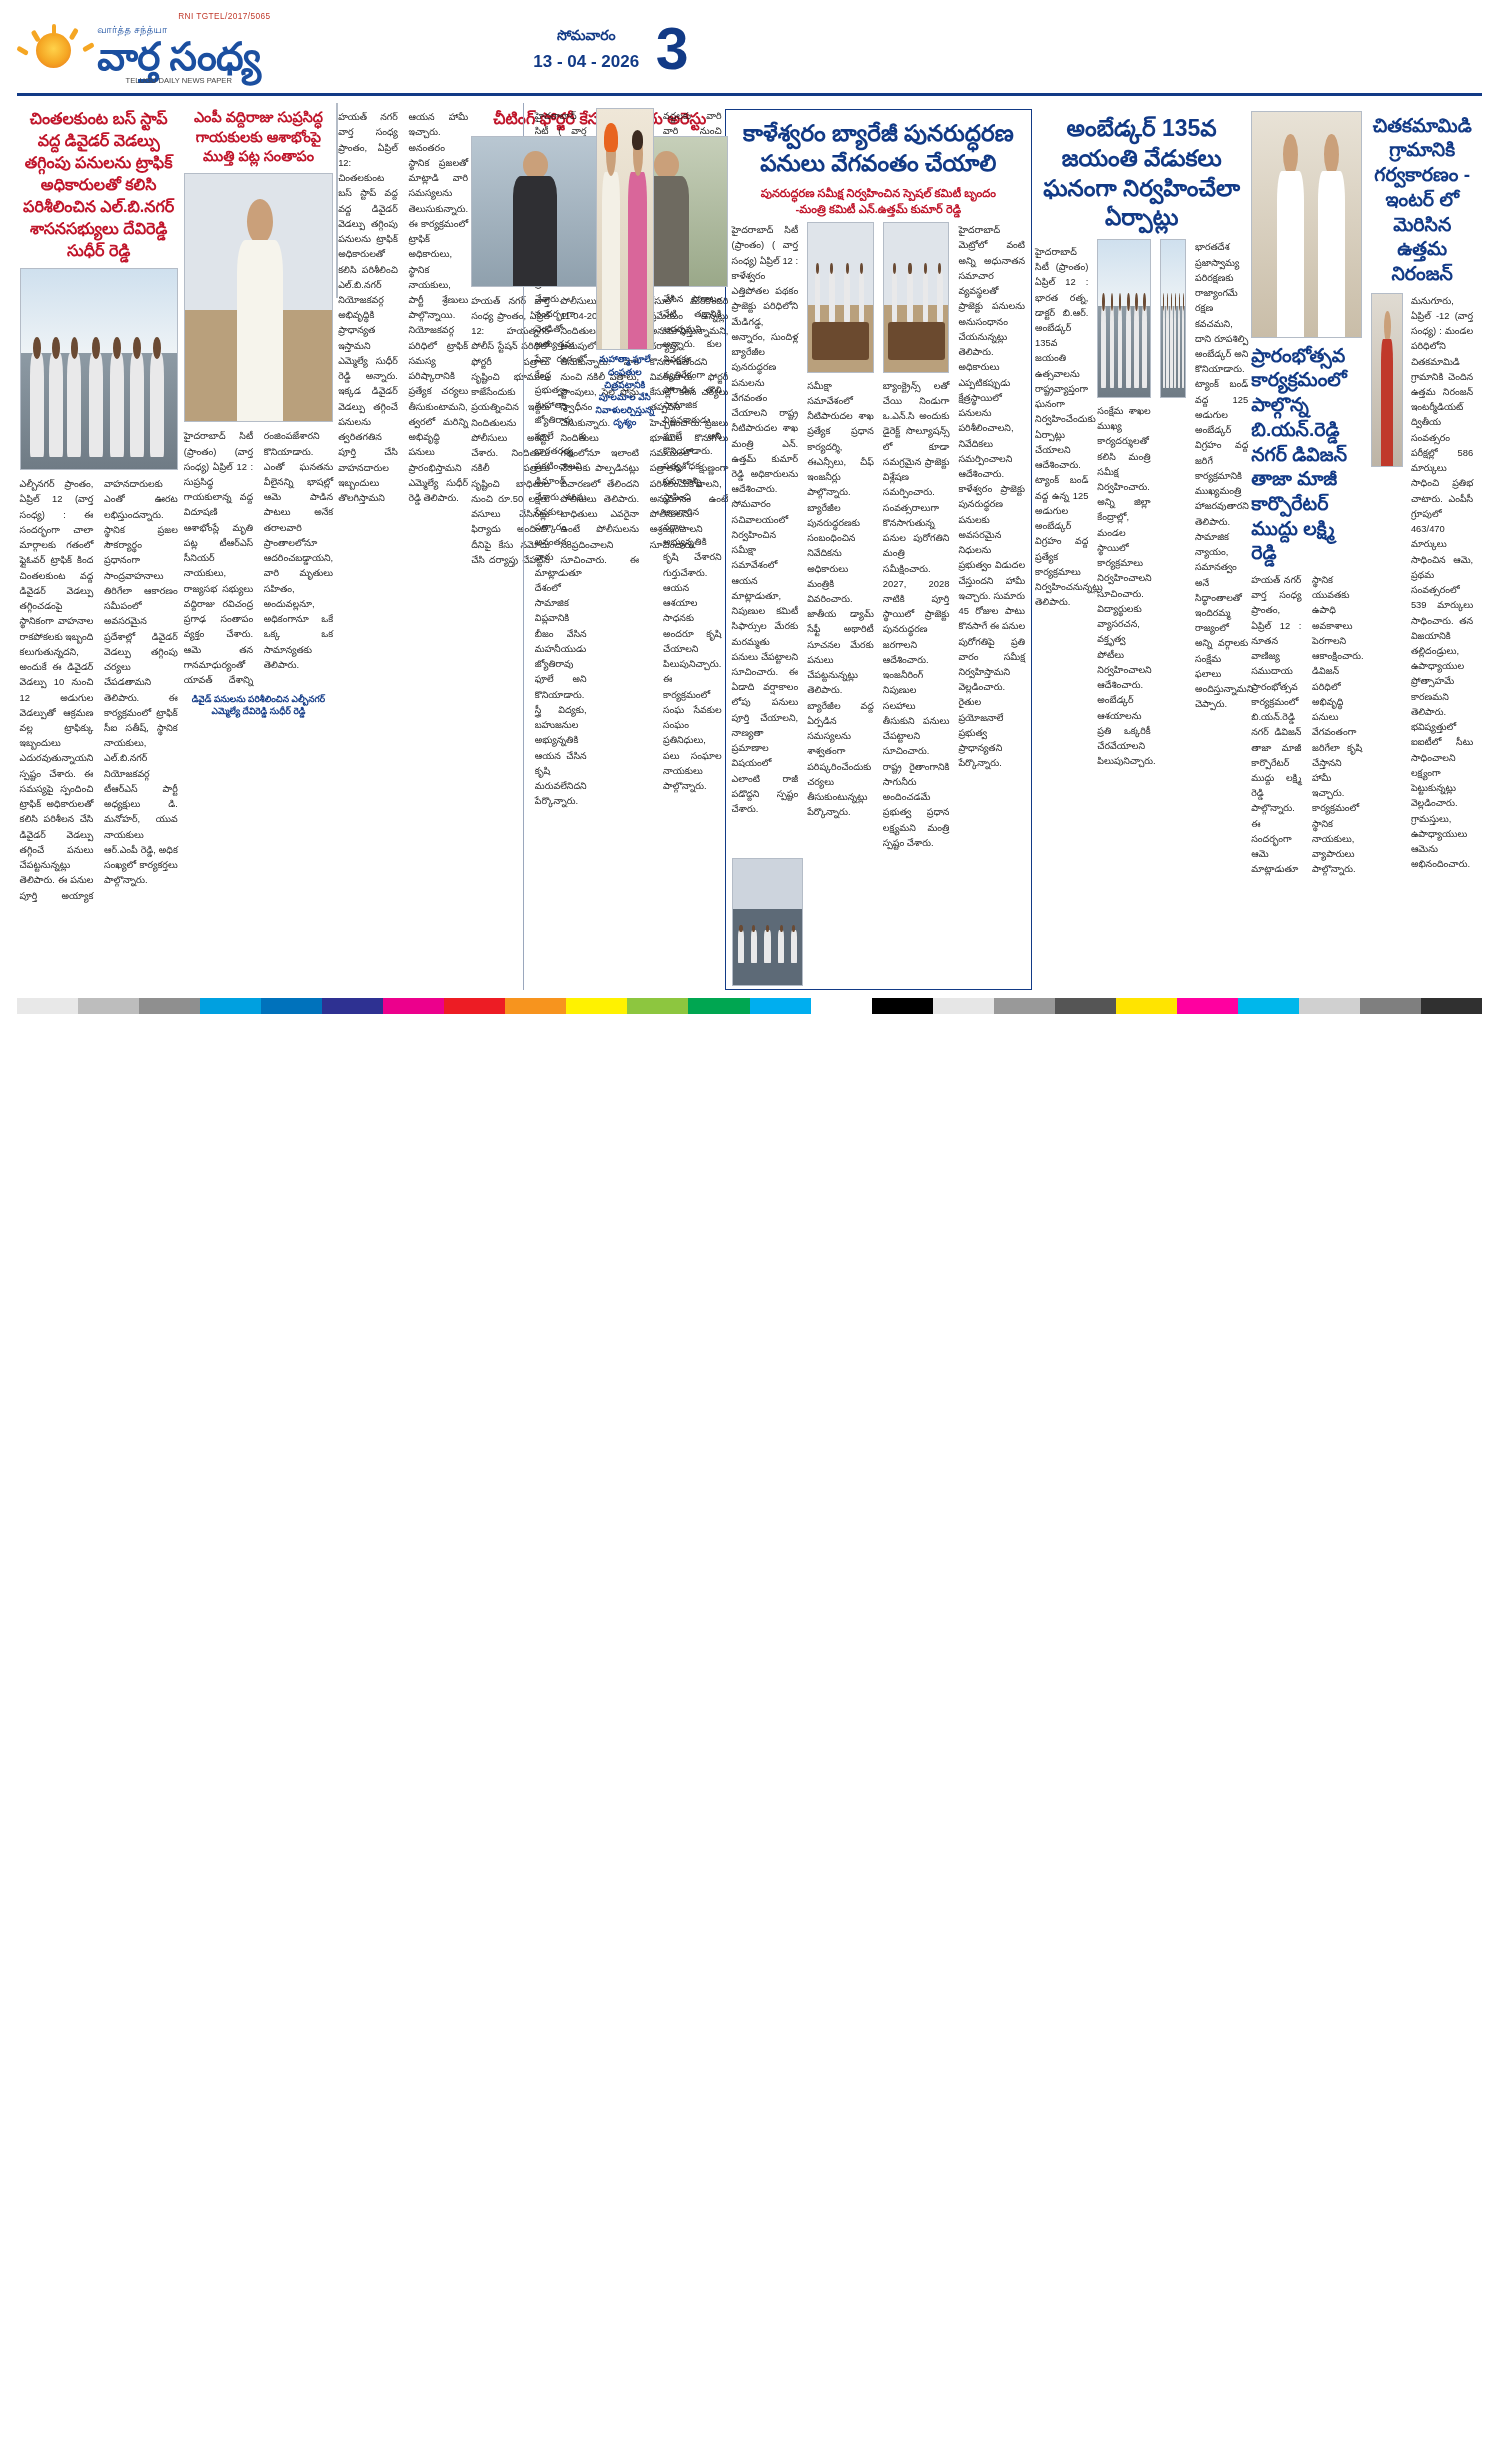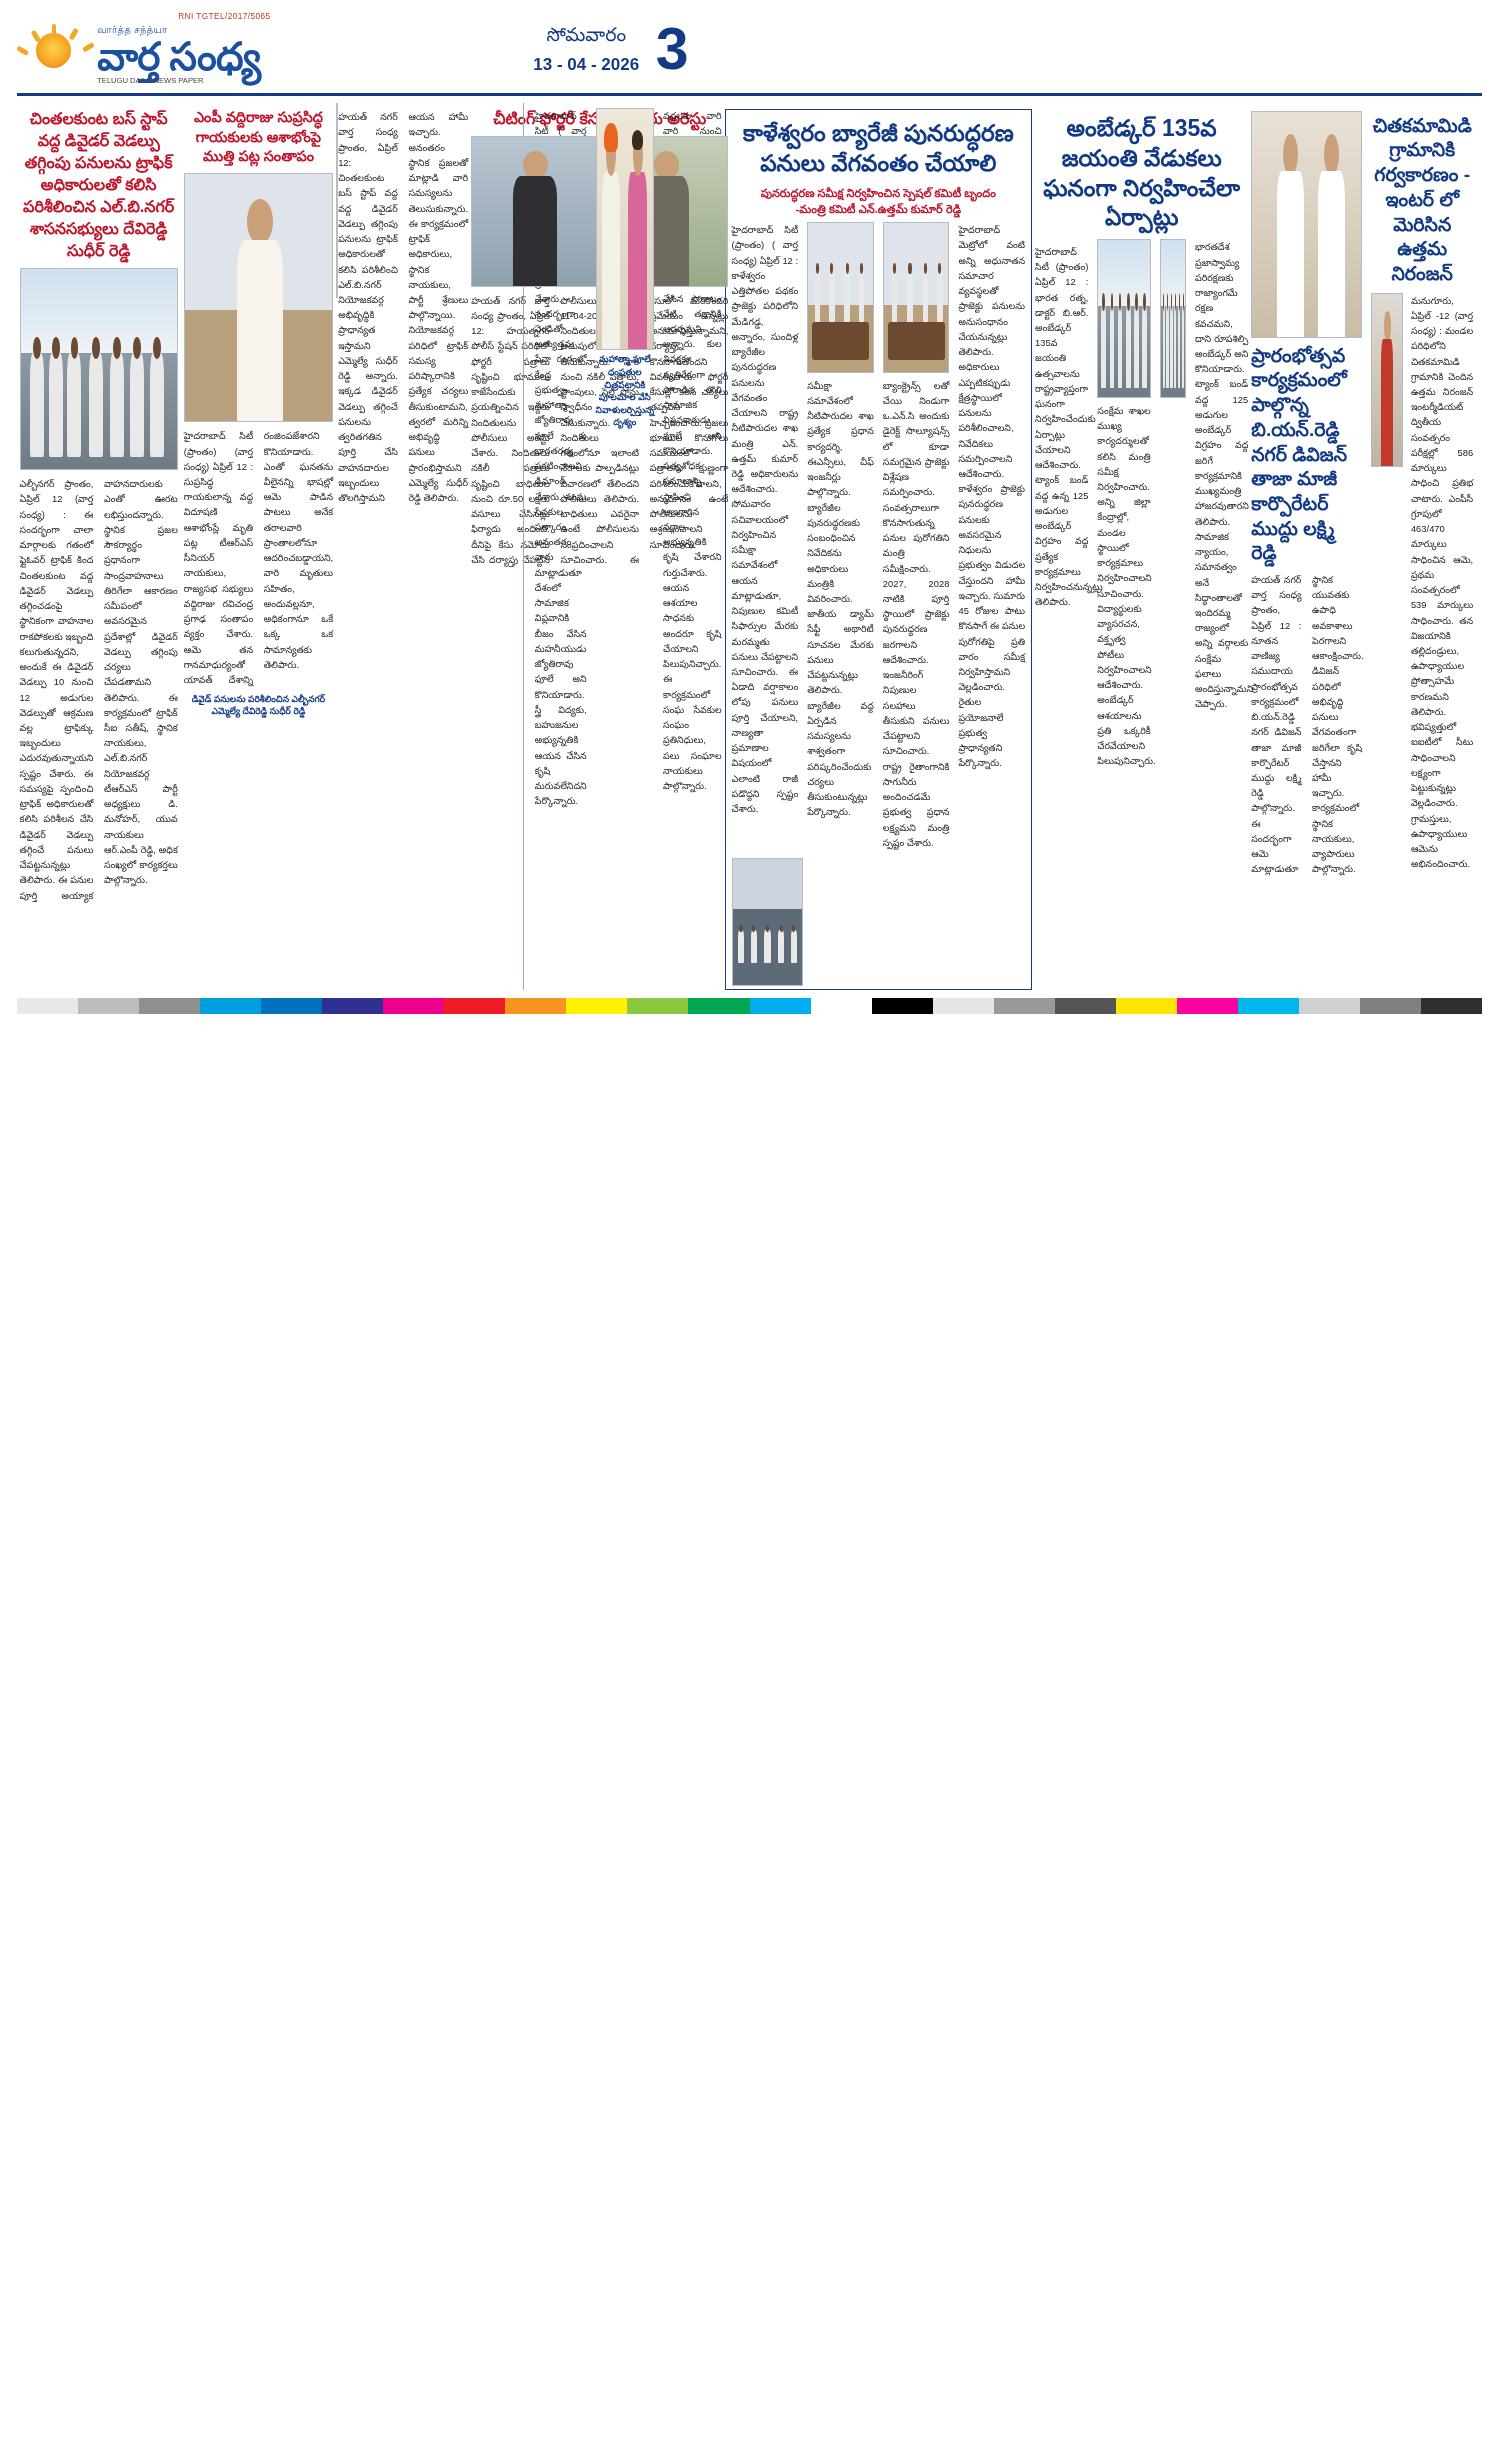--- a/index.html
+++ b/index.html
@@ -51,38 +51,38 @@
     background:#f5a623; transform-origin:4.5px 44px; border-radius:2.3px;
   }
   .logo-text { line-height:1; }
   .logo-tam {
     font-size:9.8px; color:#1b4fa0; letter-spacing:0.4px; margin-bottom:1.5px;
   }
   .logo-main {
     font-size:39px; font-weight:bold; color:#1b4fa0; letter-spacing:-0.8px;
   }
   .logo-sub {
-    font-size:7.6px; color:#444; margin-top:1.5px;
+    font-size:7.6px; color:#444; margin-top:1.5px;text-align:center;
   }
   .mast-center {
     flex:1;
     border-left:2.3px solid #123a86;
     border-right:2.3px solid #123a86;
     display:flex; align-items:center; justify-content:center;
   }
   .mast-center h1 {
     margin:0; font-size:39px; font-weight:bold; color:#123a86;
     letter-spacing:0.8px;
   }
   .mast-right {
     width:249px; display:flex; align-items:center; justify-content:flex-end;
     gap:16.6px; padding-left:10.6px;
   }
   .mast-date { text-align:center; color:#123a86; }
-  .mast-day { font-size:19px; font-weight:normal; }
+  .mast-day { font-size:14px; font-weight:bold; }
   .mast-dt { font-size:17px; font-weight:bold; margin-top:4.5px; }
   .mast-pageno { font-size:59px; font-weight:bold; color:#123a86; line-height:.9; }
 
   
   .content {
     display:flex;
     gap:7.6px;
     margin-top:7.6px;
   }
   .col { display:flex; flex-direction:row; }

